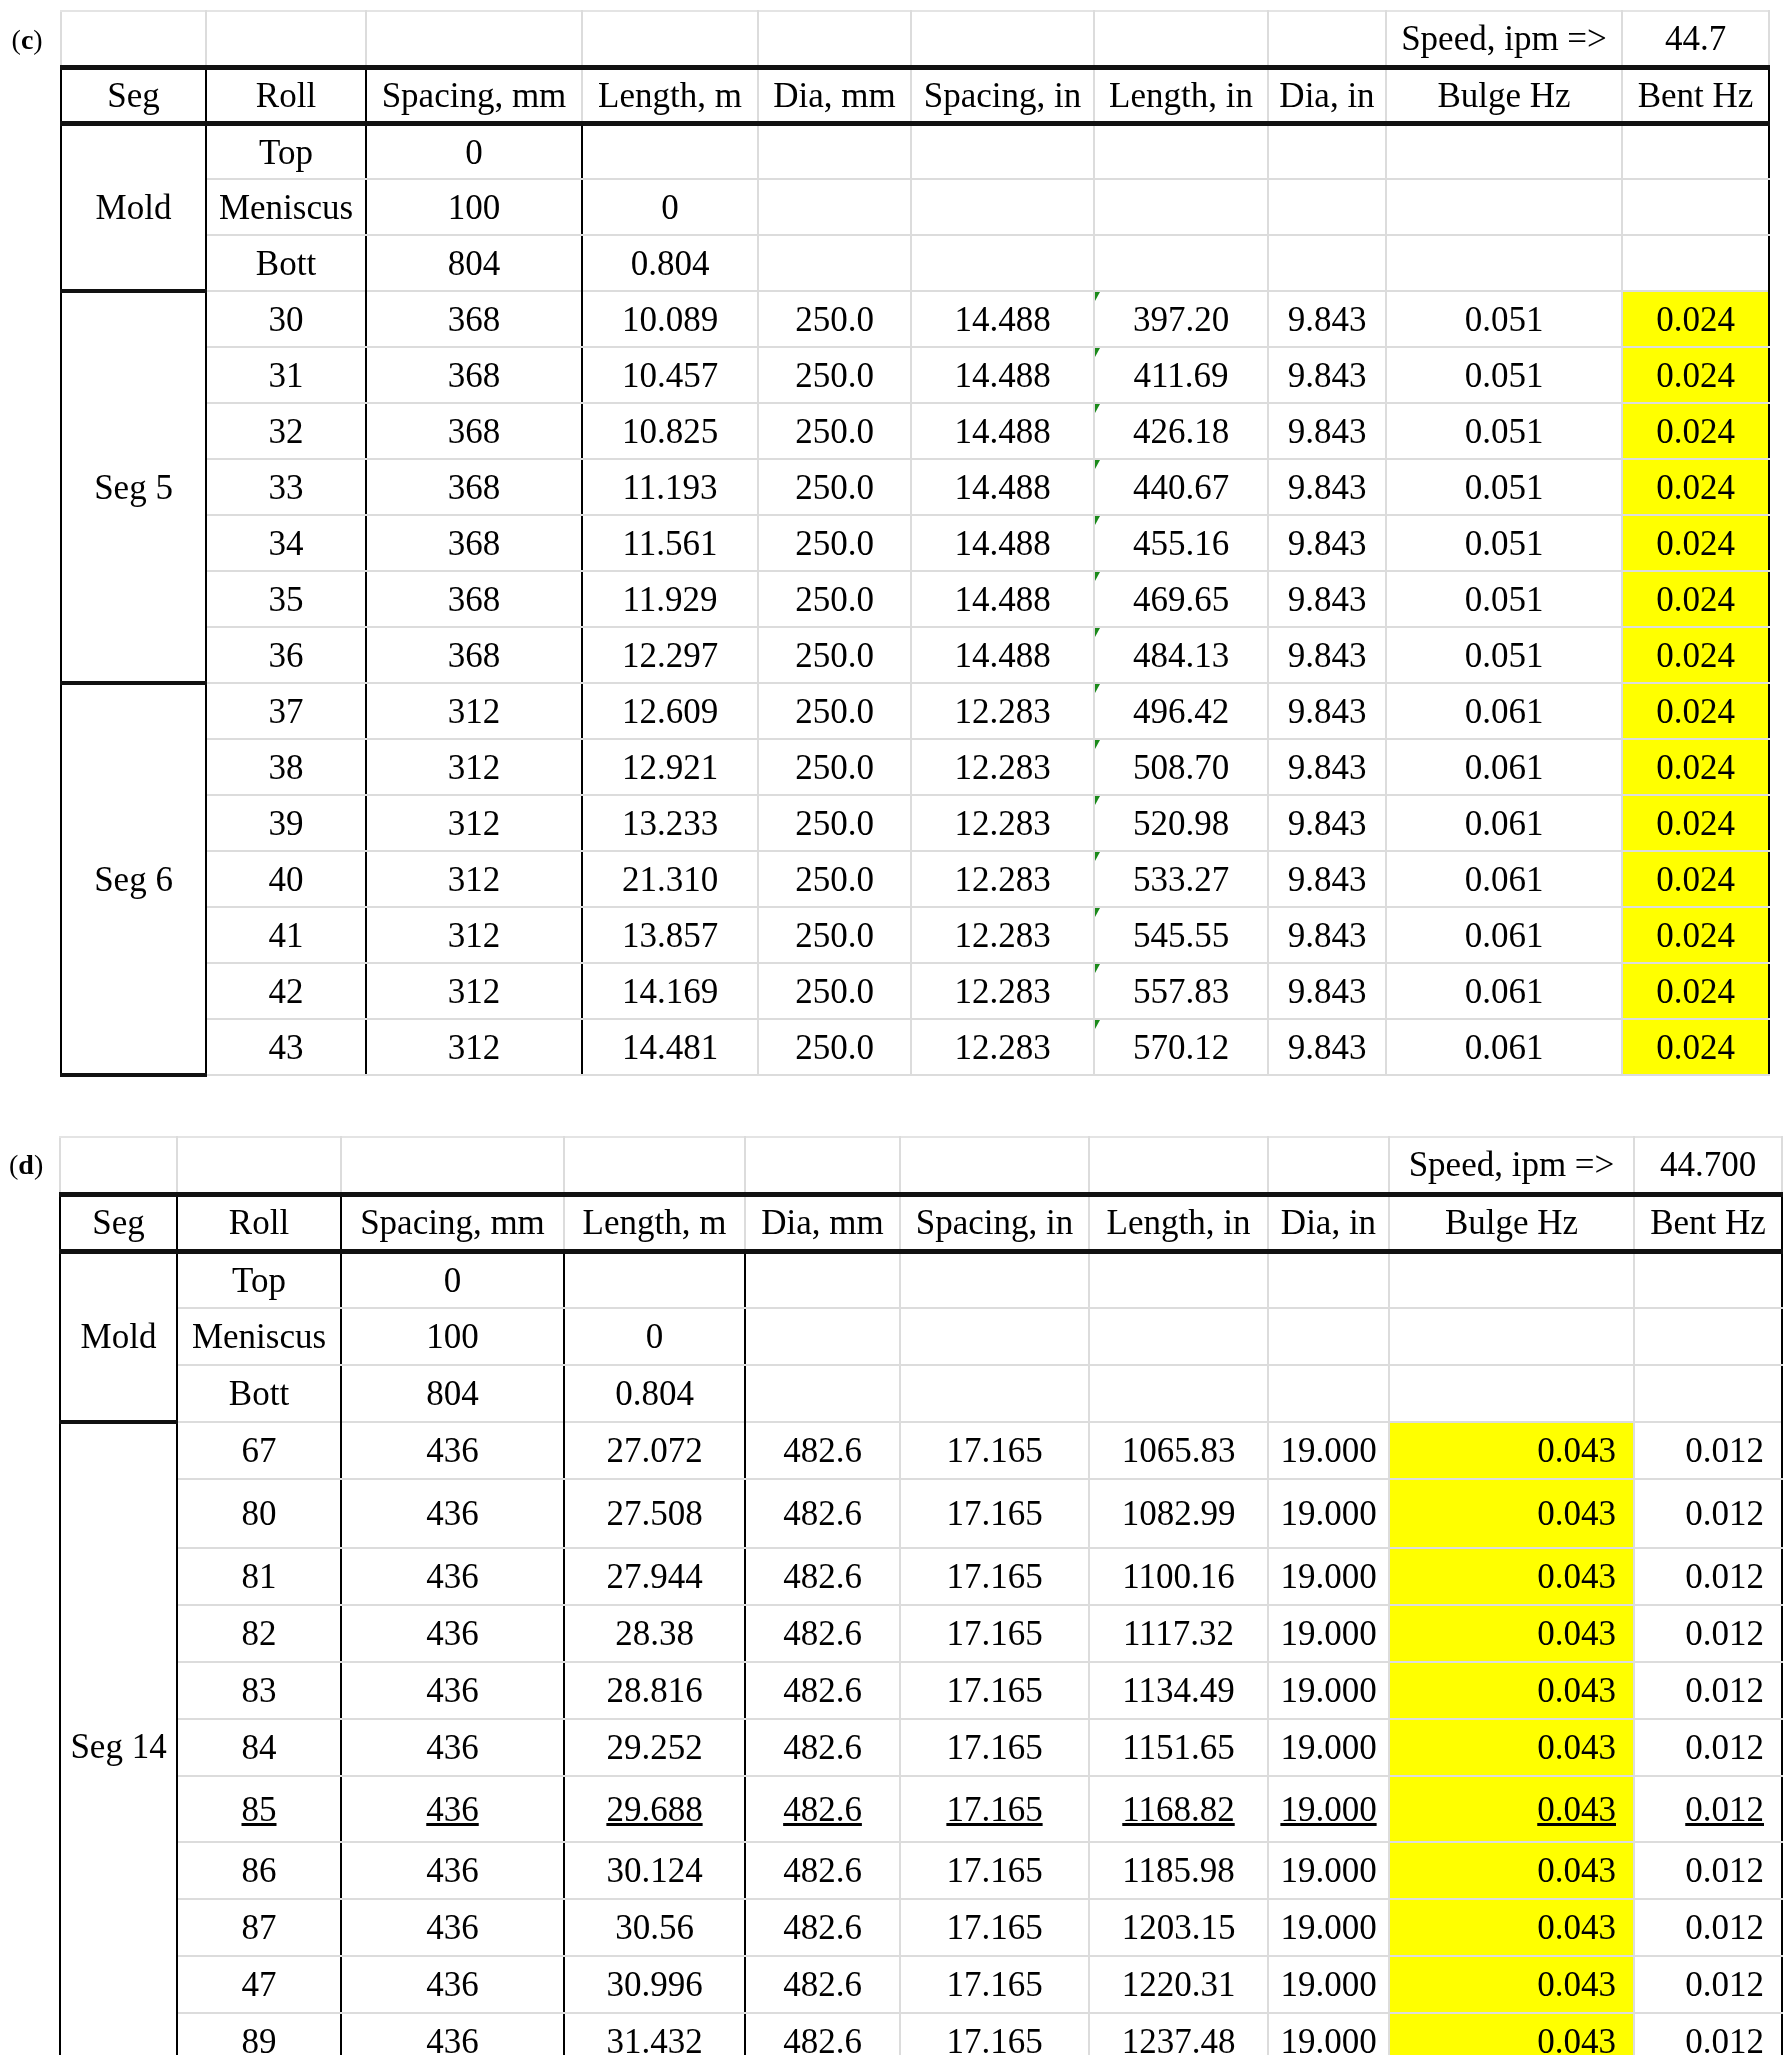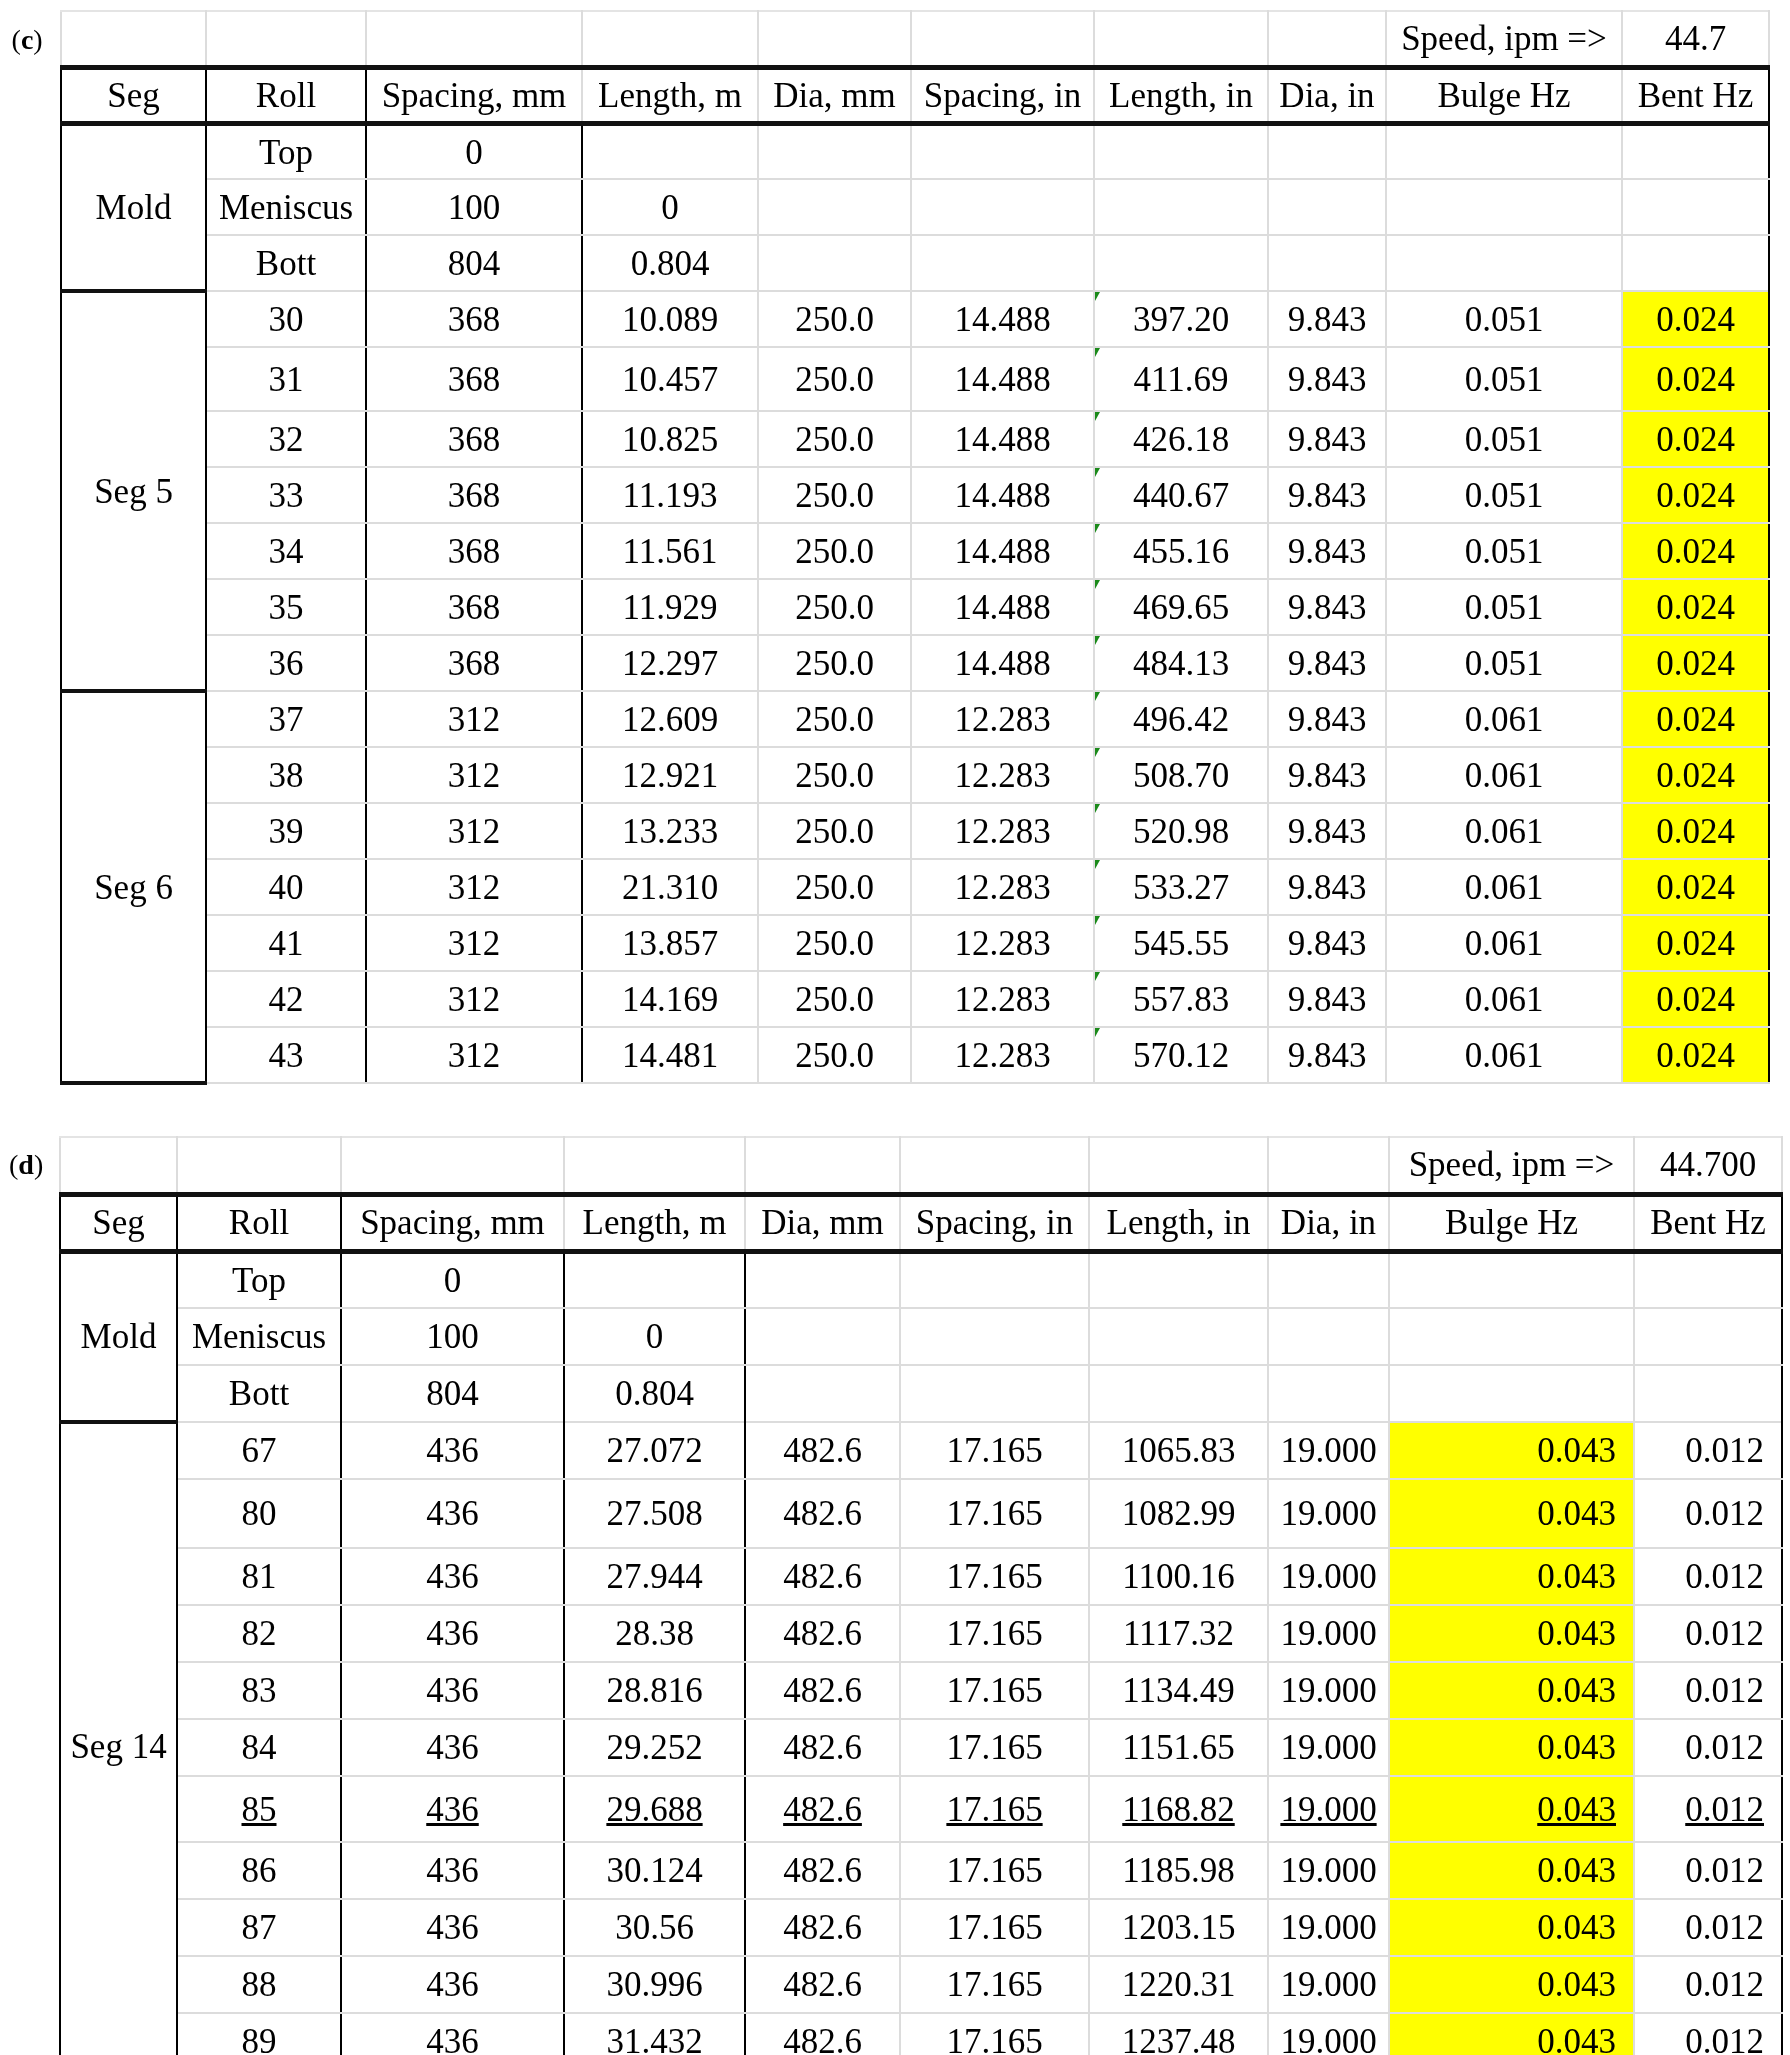--- a/index.html
+++ b/index.html
@@ -144,21 +144,21 @@
           <td class="br"><span>30</span></td>
           <td class="br"><span>368</span></td>
           <td class=""><span>10.089</span></td>
           <td class=""><span>250.0</span></td>
           <td class=""><span>14.488</span></td>
           <td class=""><span class="tri"></span><span>397.20</span></td>
           <td class=""><span>9.843</span></td>
           <td class=""><span>0.051</span></td>
           <td class="br yellow" style="background: rgb(255, 255, 0);"><span>0.024</span></td>
         </tr>
-        <tr style="height: 64px;">
+        <tr style="height: 56px;">
           <td class="br"><span>31</span></td>
           <td class="br"><span>368</span></td>
           <td class=""><span>10.457</span></td>
           <td class=""><span>250.0</span></td>
           <td class=""><span>14.488</span></td>
           <td class=""><span class="tri"></span><span>411.69</span></td>
           <td class=""><span>9.843</span></td>
           <td class=""><span>0.051</span></td>
           <td class="br yellow" style="background: rgb(255, 255, 0);"><span>0.024</span></td>
         </tr>
@@ -485,21 +485,21 @@
           <td class="br"><span>436</span></td>
           <td class="br"><span>30.56</span></td>
           <td class=""><span>482.6</span></td>
           <td class=""><span>17.165</span></td>
           <td class=""><span>1203.15</span></td>
           <td class=""><span>19.000</span></td>
           <td class="yellow right" style="background: rgb(255, 255, 0);"><span>0.043</span></td>
           <td class="br right"><span>0.012</span></td>
         </tr>
         <tr style="height: 57px;">
-          <td class="br"><span>88</span></td>
+          <td class="br"><span>47</span></td>
           <td class="br"><span>436</span></td>
           <td class="br"><span>30.996</span></td>
           <td class=""><span>482.6</span></td>
           <td class=""><span>17.165</span></td>
           <td class=""><span>1220.31</span></td>
           <td class=""><span>19.000</span></td>
           <td class="yellow right" style="background: rgb(255, 255, 0);"><span>0.043</span></td>
           <td class="br right"><span>0.012</span></td>
         </tr>
         <tr style="height: 57px;">

